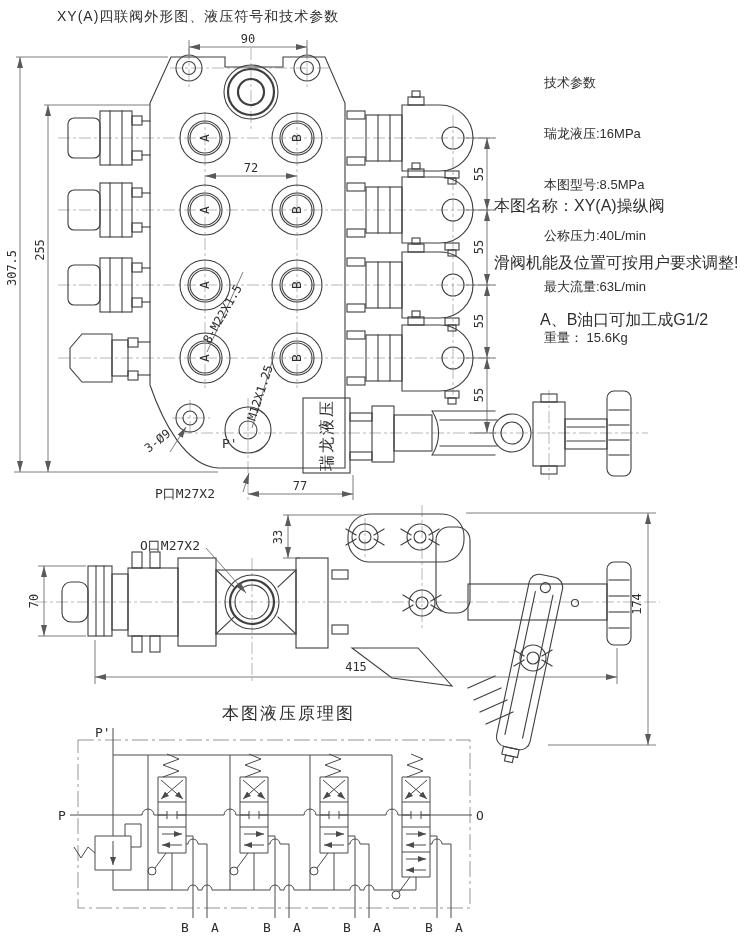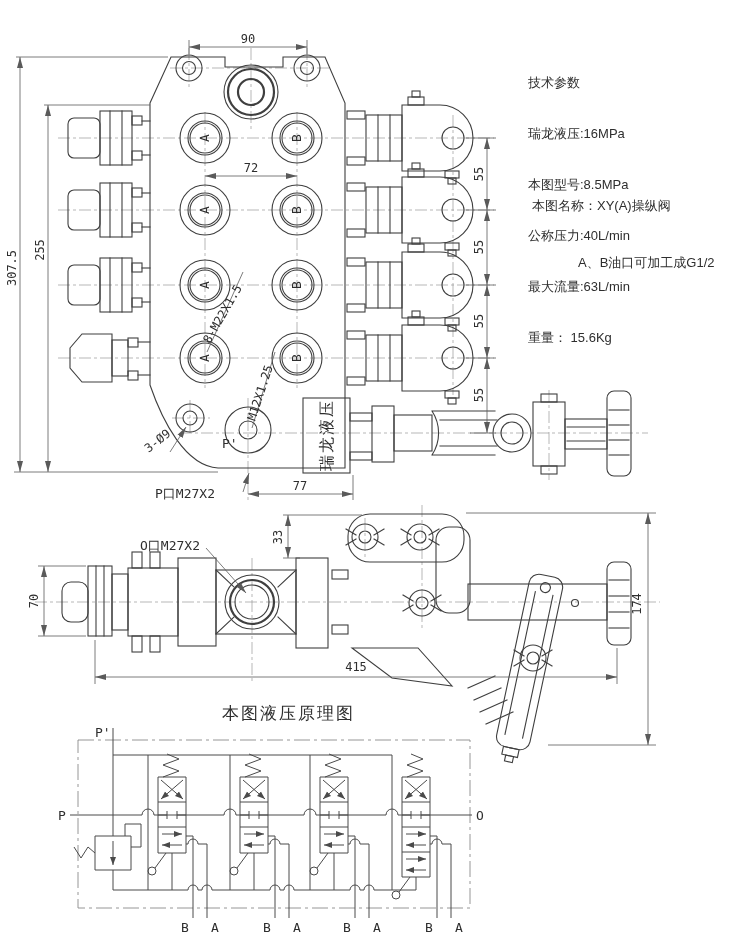--- a/index.html
+++ b/index.html
@@ -1,50 +1,52 @@
 <!DOCTYPE html>
 <html><head>
 <meta charset="utf-8">
 <style>
   html,body{margin:0;padding:0;background:#fff;}
   #page{position:relative;width:740px;height:940px;background:#fff;overflow:hidden;
         font-family:"Liberation Sans","DejaVu Sans",sans-serif;color:#2e2e2e;}
   .title{position:absolute;left:57px;top:8px;font-size:14px;letter-spacing:1px;}
-  .tech{position:absolute;left:528px;top:40px;font-size:13px;line-height:17px;white-space:pre;}
-  .notes{position:absolute;left:532px;top:158px;font-size:13px;line-height:19px;white-space:pre;}
+  .tech{position:absolute;left:544px;top:40px;font-size:13px;line-height:17px;white-space:pre;}
+  .notes{position:absolute;left:494px;top:158px;font-size:16px;line-height:19px;white-space:pre;}
   .notes .indent{padding-left:46px;}
   svg{position:absolute;left:0;top:0;}
   .ol{stroke:#3f3f3f;stroke-width:1.1;fill:none;stroke-linecap:square;}
   .thk{stroke:#3f3f3f;stroke-width:2.2;fill:none;}
   .cl{stroke:#9a9a9a;stroke-width:0.7;fill:none;stroke-dasharray:12 3 3 3;}
   .bd{stroke:#8a8a8a;stroke-width:0.9;fill:none;stroke-dasharray:16 4 3 4;}
   .dim{stroke:#5a5a5a;stroke-width:0.8;fill:none;}
   .sc{stroke:#4a4a4a;stroke-width:1;fill:none;stroke-linejoin:round;}
   text{fill:#2e2e2e;}
   .dt{font-family:"DejaVu Sans Mono","DejaVu Sans",monospace;font-size:12px;}
   .dt13{font-family:"DejaVu Sans Mono","DejaVu Sans",monospace;font-size:13px;}
   .cjk{font-family:"Liberation Sans","DejaVu Sans",sans-serif;}
 </style>
 </head>
 <body>
 
 <div id="page">
 
+<div class="title">XY(A)四联阀外形图、液压符号和技术参数</div>
 
 <div class="tech">
   <div>技术参数</div>
   <div>瑞龙液压:16MPa</div>
   <div>本图型号:8.5MPa</div>
   <div>公称压力:40L/min</div>
   <div>最大流量:63L/min</div>
   <div>重量： 15.6Kg</div>
 </div>
 
 <div class="notes">
   <div>本图名称：XY(A)操纵阀</div>
+  <div>滑阀机能及位置可按用户要求调整!</div>
   <div class="indent">A、B油口可加工成G1/2</div>
 </div>
 
 <svg width="740" height="940" viewBox="0 0 740 940">
 <defs>
   <marker id="ma" markerWidth="12" markerHeight="8" refX="11" refY="4" orient="auto-start-reverse" markerUnits="userSpaceOnUse">
     <path d="M0,1 L11,4 L0,7 Z" fill="#5a5a5a"></path>
   </marker>
   <marker id="sa" markerWidth="9" markerHeight="7" refX="8" refY="3.5" orient="auto-start-reverse" markerUnits="userSpaceOnUse">
     <path d="M0,0.5 L8,3.5 L0,6.5 Z" fill="#4a4a4a"></path>

